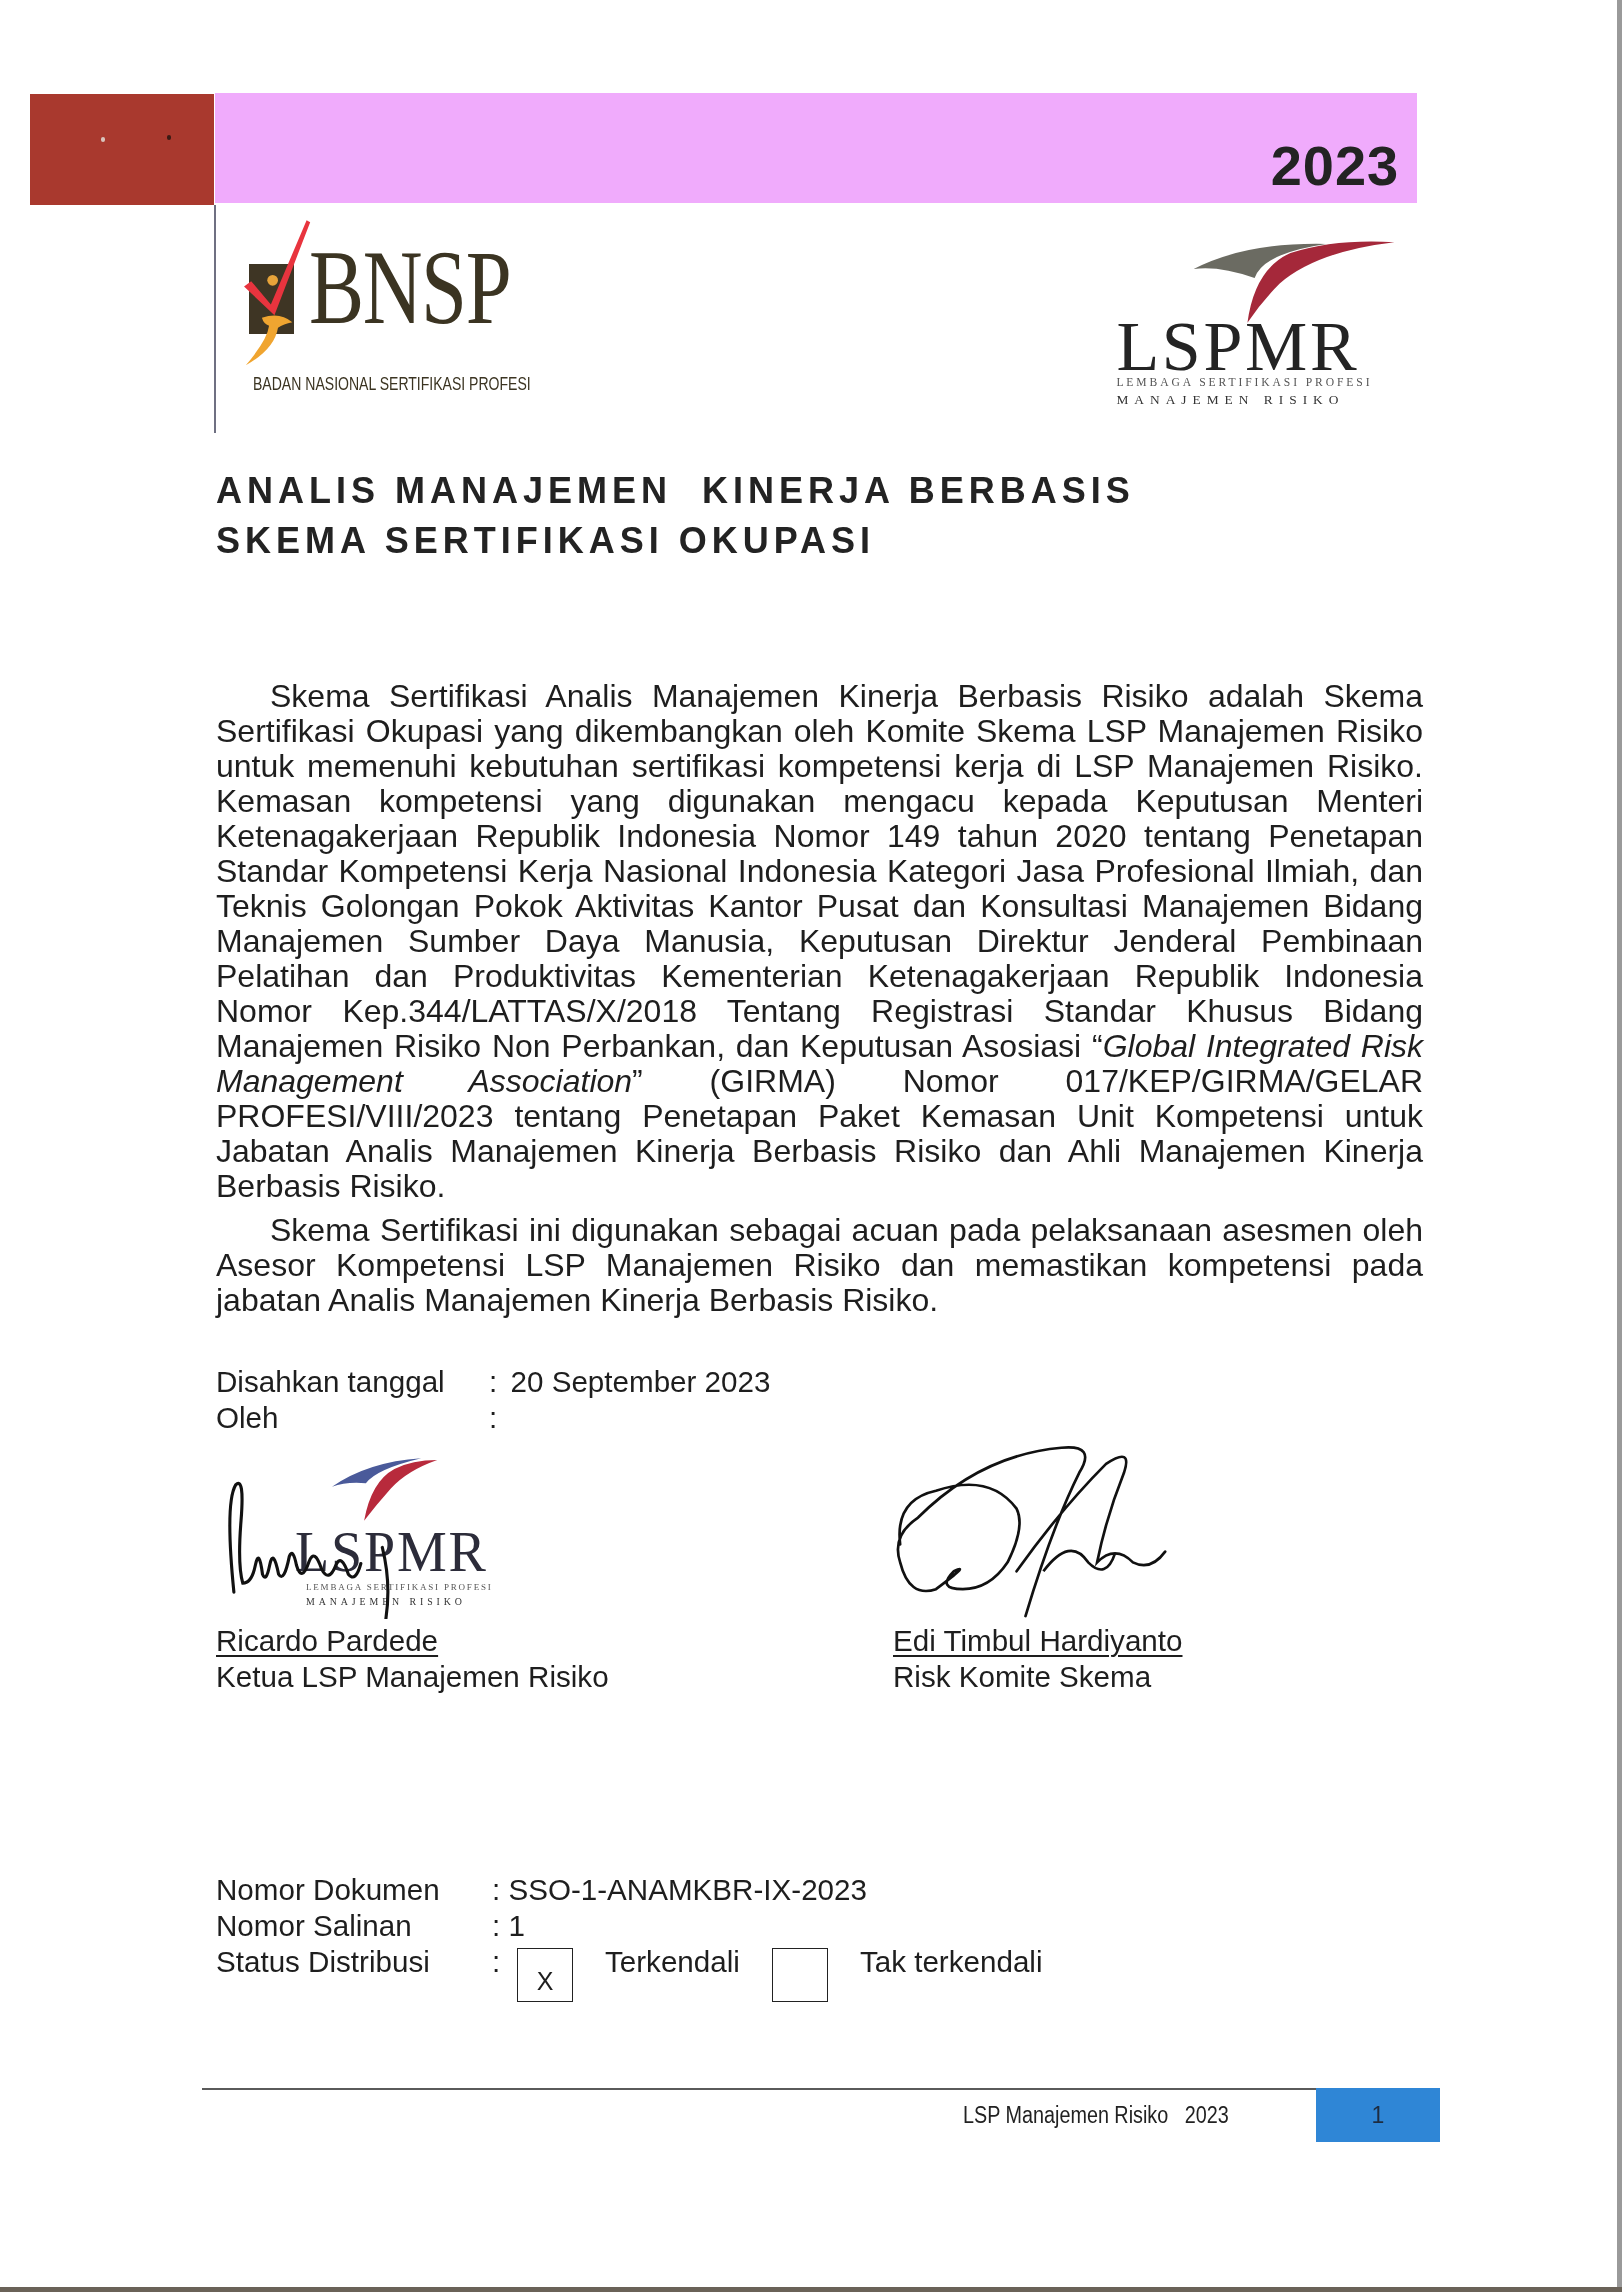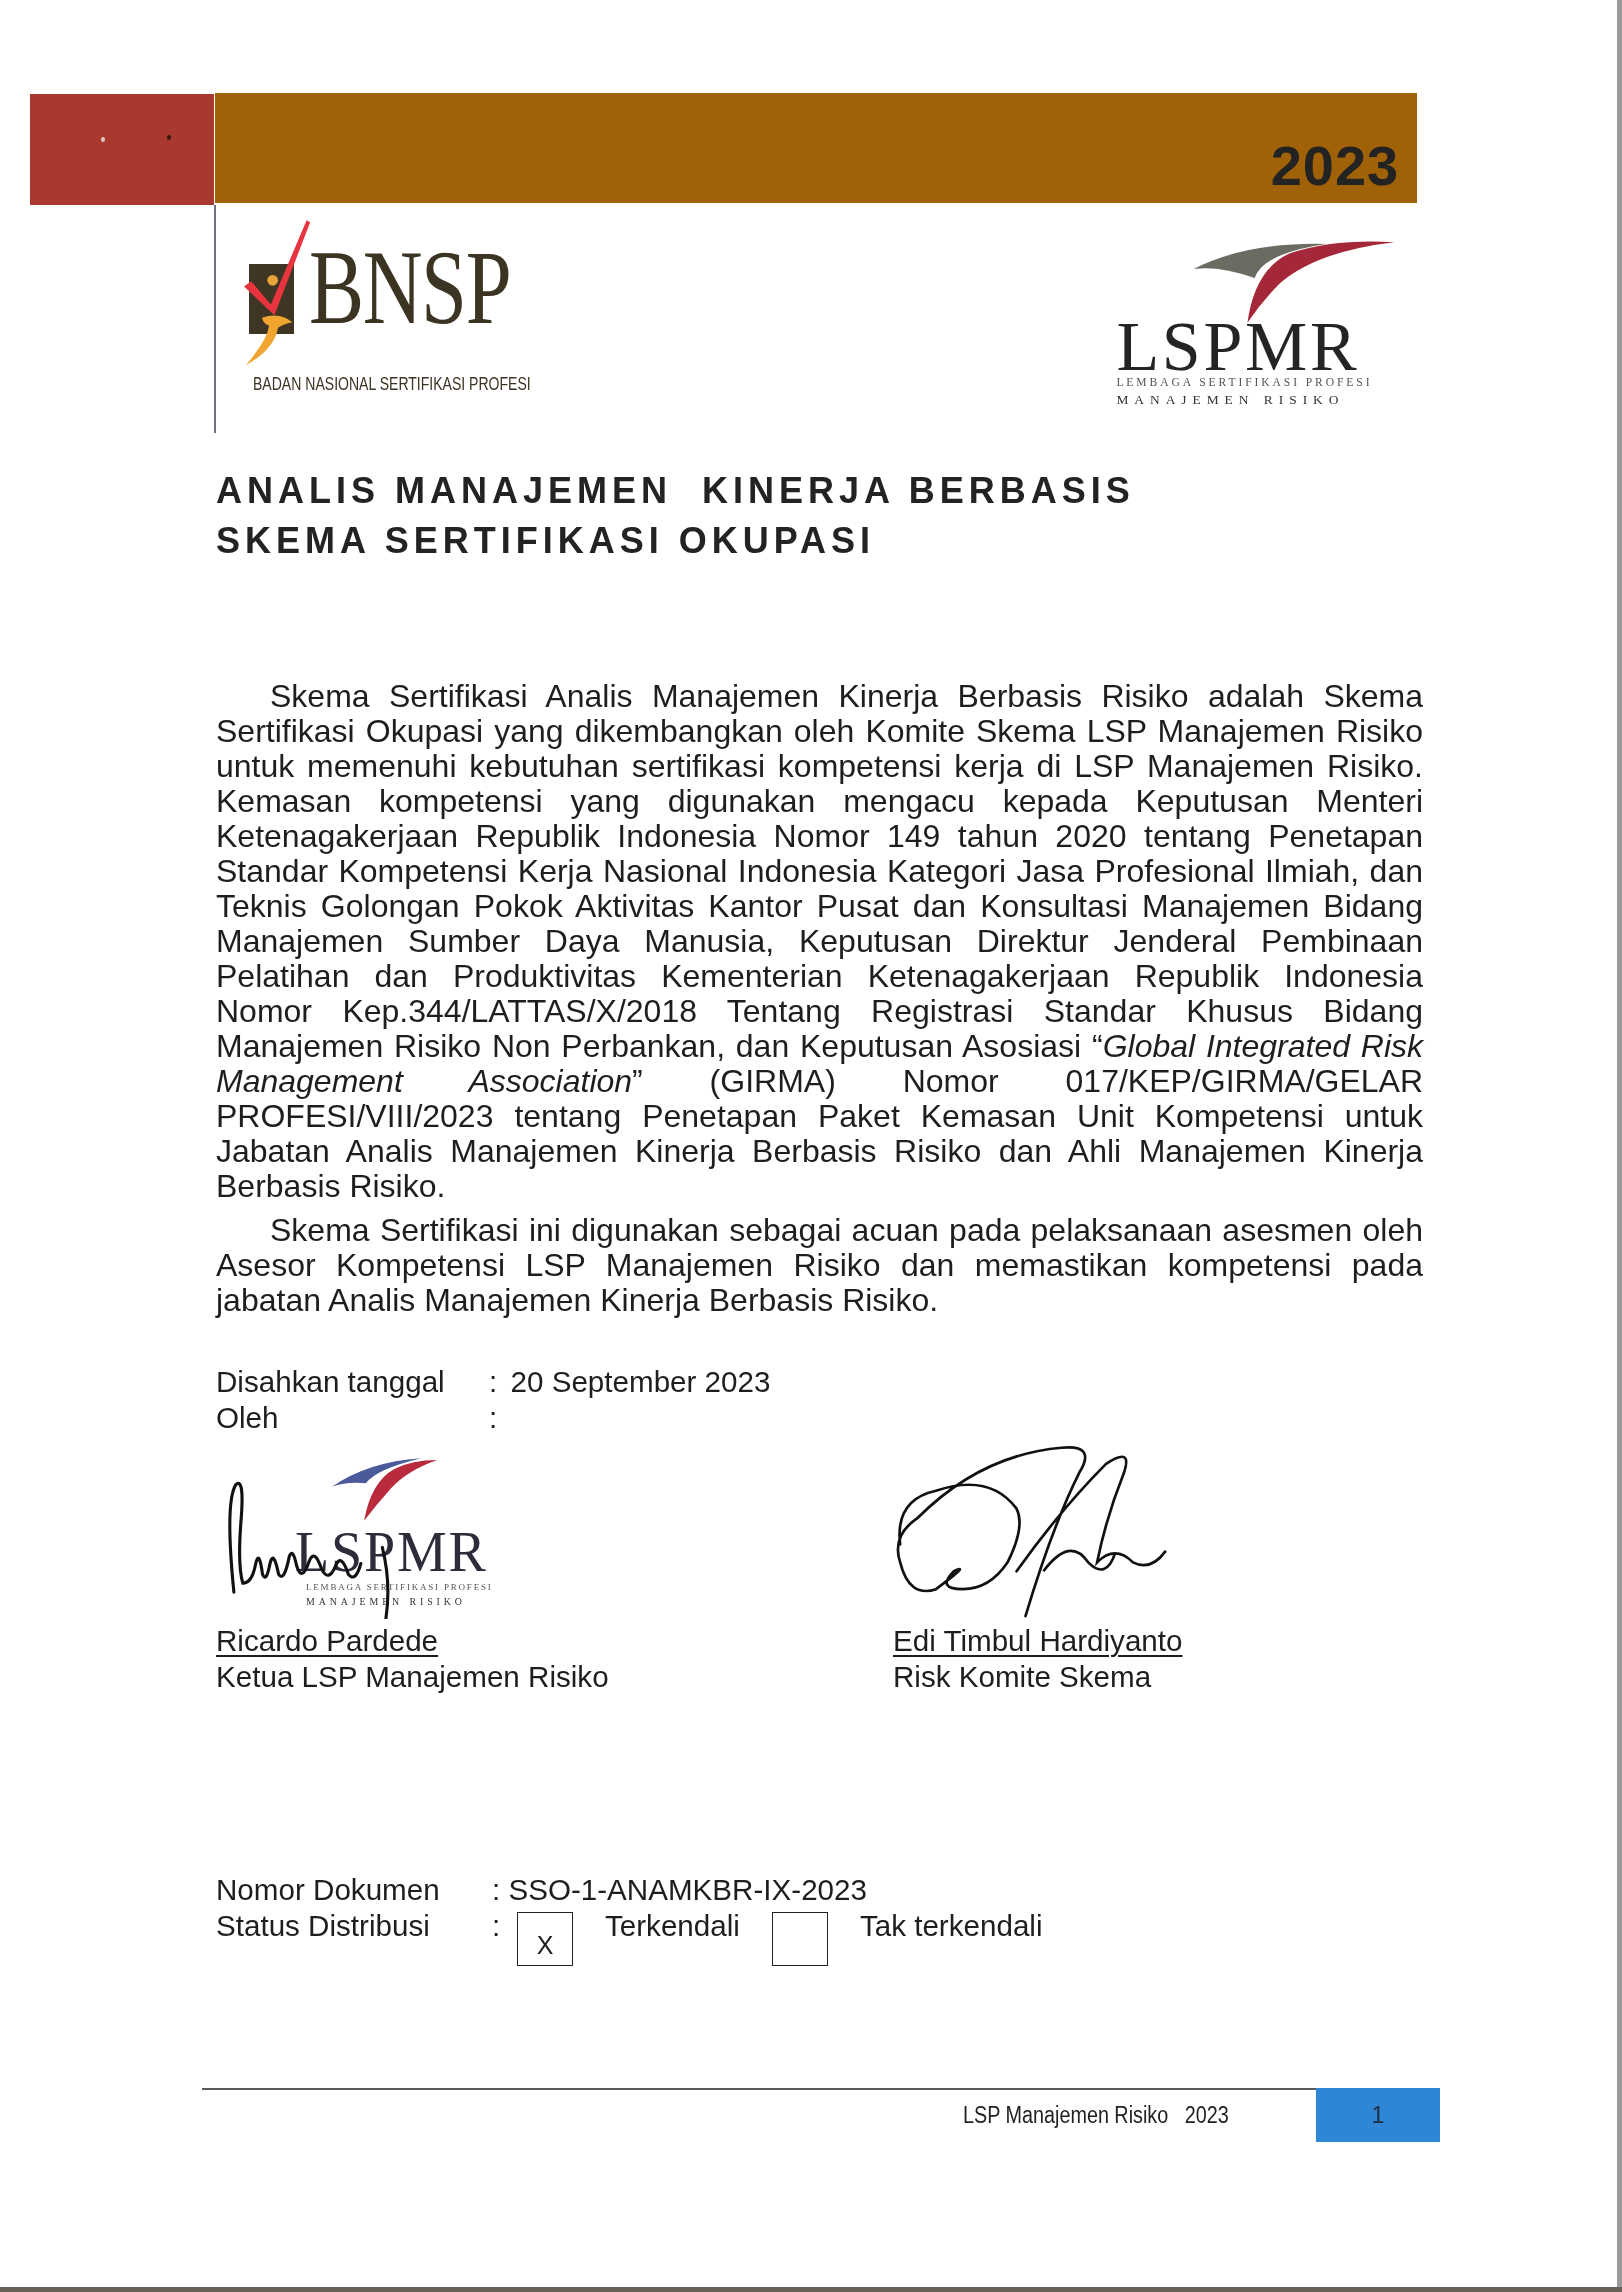--- a/index.html
+++ b/index.html
@@ -9,21 +9,21 @@
     font-family:"Liberation Sans", sans-serif;
   }
   .abs { position:absolute; }
   
   .edge-right { left:1617px; top:0; width:5.4px; height:2293px; background:#9a9a9a; }
   .edge-bottom { left:0; top:2287px; width:1623px; height:5.4px; background:#6a6258; }
 
   
   .red-block { left:29.6px; top:94px; width:184px; height:111px; background:#a9392e; }
   .red-block .dot { position:absolute; width:4.5px; height:4.5px; border-radius:50%; background:#3b1a14; }
-  .blue-bar { left:215px; top:93px; width:1202px; height:110px; background:#a16207; }
+  .blue-bar { left:215px; top:93px; width:1202px; height:110px; background:#f0abfc; }
   .year { position:absolute; right:18px; top:45px; font-size:56px; font-weight:bold; color:#232323; letter-spacing:0.9px; line-height:1; }
   .v-rule { left:214px; top:205px; width:1.8px; height:228px; background:#6f7082; }
 
   
   .bnsp { left:242px; top:215px; width:304px; height:179px; }
   .bnsp-mark { position:absolute; left:7.2px; top:49px; width:45px; height:70px; background:#3e3524; }
   .bnsp-word { position:absolute; left:67px; top:19.7px; font-family:"Liberation Serif", serif; font-size:106px; color:#3b3422; letter-spacing:-1.8px; line-height:1; transform:scaleX(0.78); transform-origin:left top; }
   .bnsp-sub { position:absolute; left:10.7px; top:159px; font-size:18px; color:#3b3422; letter-spacing:0px; transform:scaleX(0.78); transform-origin:left top; white-space:nowrap; }
 
   
@@ -158,20 +158,24 @@
   <div class="name">Edi Timbul Hardiyanto</div>
   <div>Risk Komite Skema</div>
 </div>
 
 <div class="abs docinfo">
   <div class="kv">
     <span class="k">Nomor Dokumen</span>
     <span>: SSO-1-ANAMKBR-IX-2023</span>
   </div>
   <div class="kv">
+    <span class="k">Nomor Salinan</span>
+    <span>: 1</span>
+  </div>
+  <div class="kv">
     <span class="k">Status Distribusi</span>
     <span class="sep">:</span>
     <span style="margin-left:12.5px" class="checkbox">X</span>
     <span class="cb-label">Terkendali</span>
     <span class="checkbox"></span>
     <span class="cb-label">Tak terkendali</span>
   </div>
 </div>
 
 <div class="abs footer-rule"></div>

